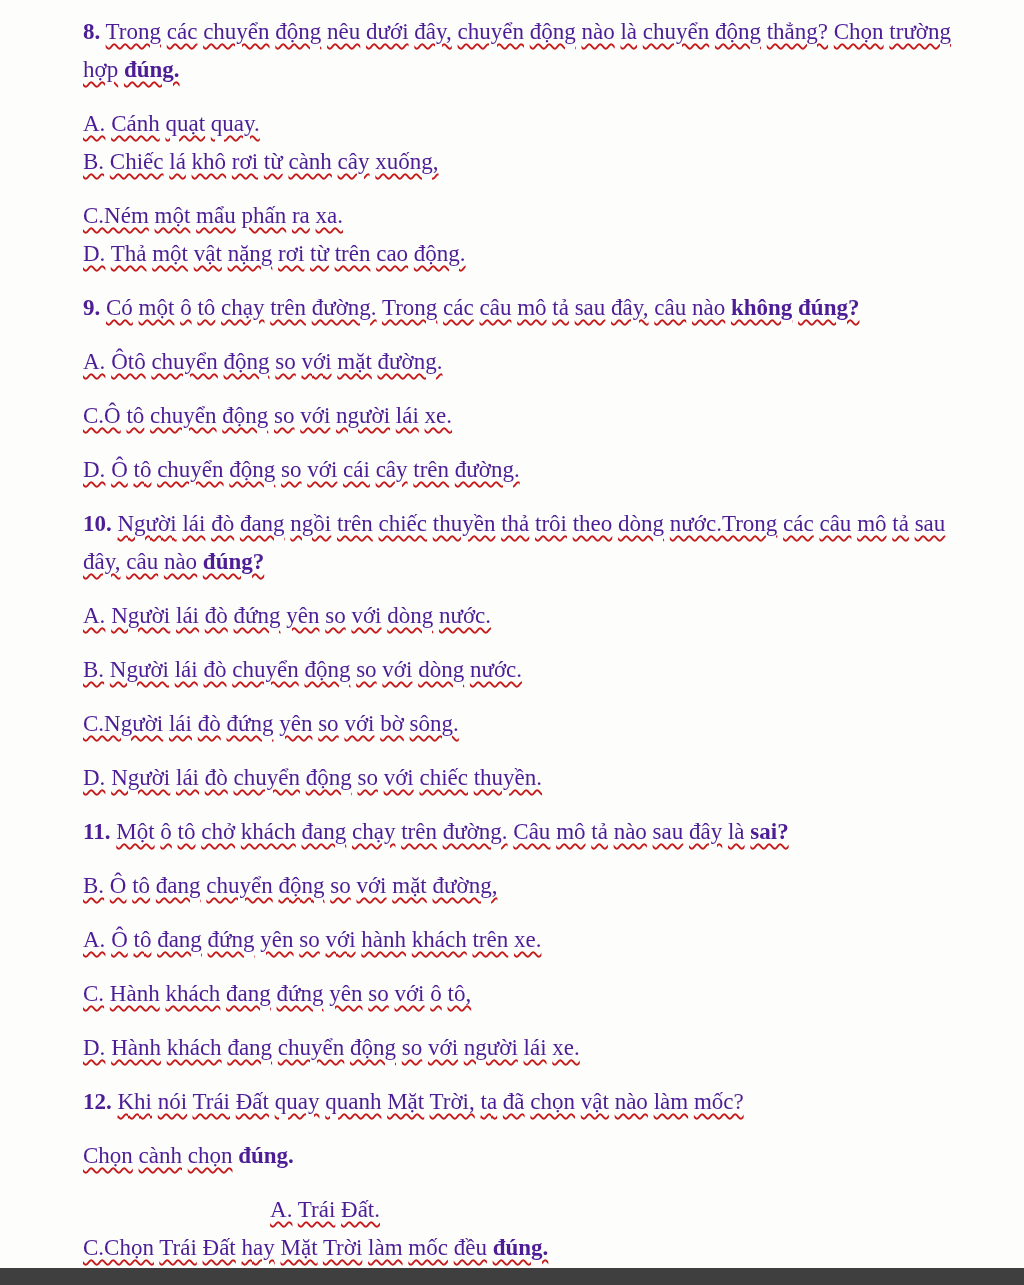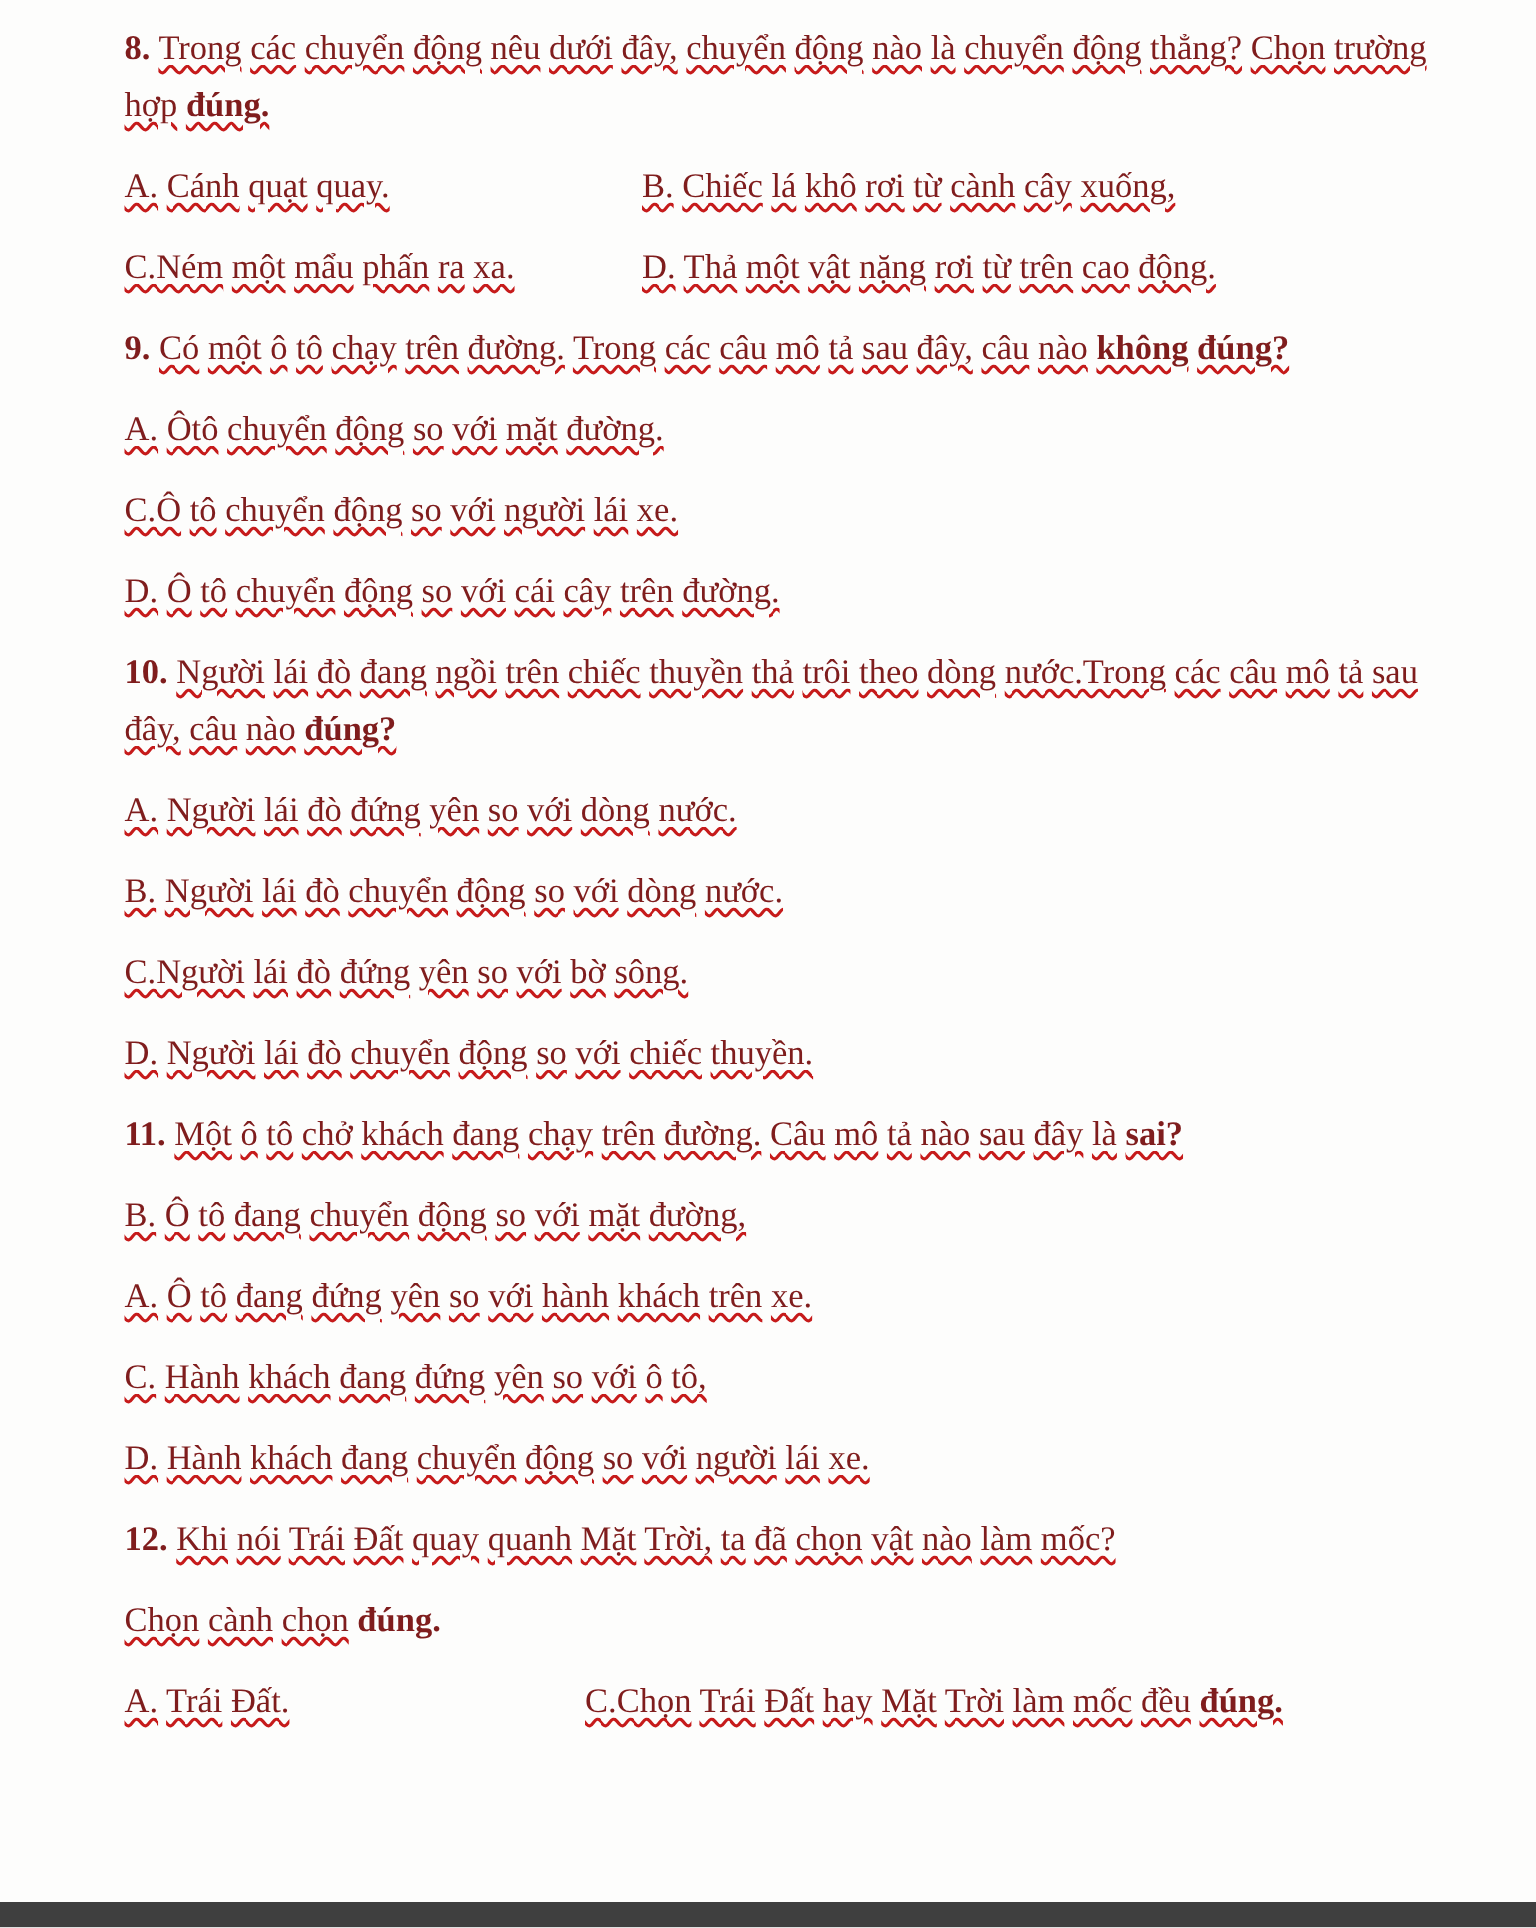--- a/index.html
+++ b/index.html
@@ -7,31 +7,31 @@
   body { background: #e8e8e8; }
 
   .page {
     position: relative;
     width: 1024px;
     height: 1285px;
     margin: 0 auto;
     background: #fdfdfc;
     font-family: "Liberation Serif", "DejaVu Serif", serif;
     font-size: 23px;
-    color: #7f1d1d;
+    color: #4c1d95;
     padding: 13px 40px 0 83px;
     overflow: hidden;
   }
 
   p { margin: 0 0 16px 0; line-height: 38px; }
 
-  .opt-row { display: flex; margin: 0 0 16px 0; }
+  .opt-row { display: flex; margin: 0 0 16px 0; flex-direction: column; }
   .opt-row p { margin: 0; }
   .c1  { width: 345px; flex: none; padding-right: 10px; }
-  .c1n { width: 307px; flex: none; padding-right: 10px; }
+  .c1n { width: 307px; flex: none; padding-right: 10px; text-align: right; }
 
   b, .qnum { font-weight: 700; }
 
   
   .sqw {
     text-decoration-line: underline;
     text-decoration-style: wavy;
     text-decoration-color: #c61b1b;
     text-decoration-thickness: 2px;
     text-underline-offset: 4px;

